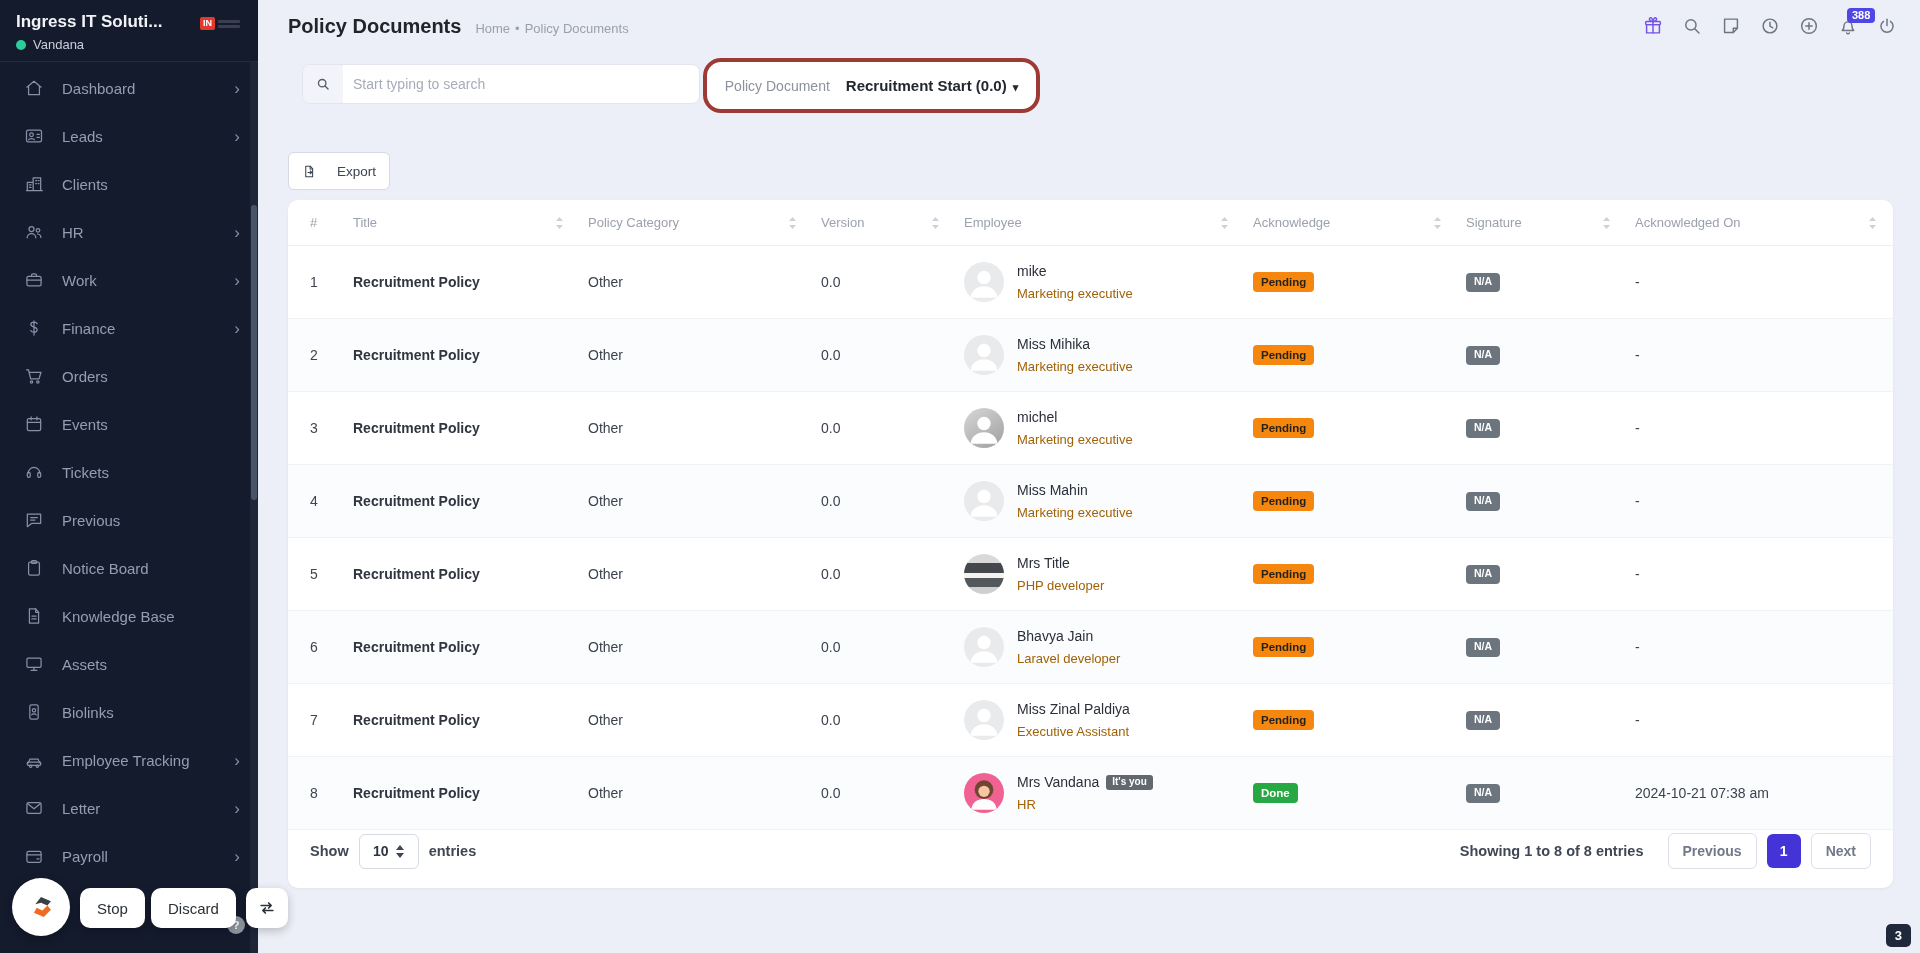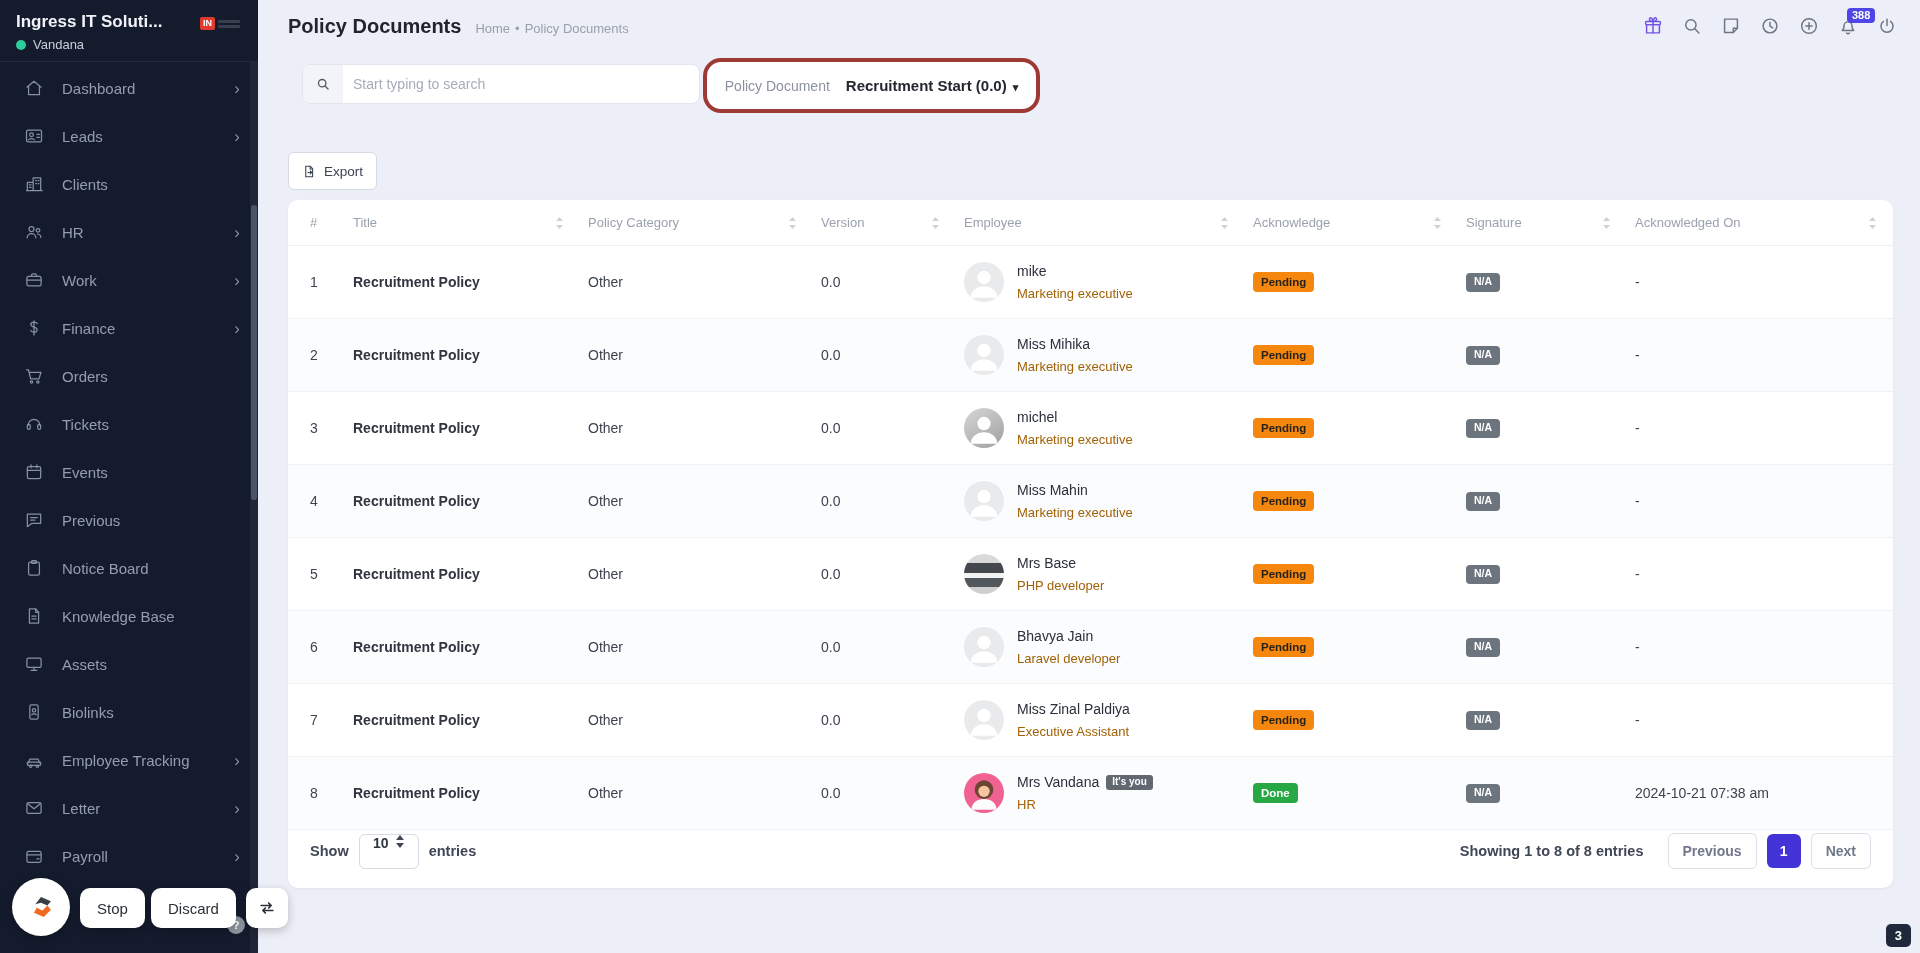--- a/index.html
+++ b/index.html
@@ -48,21 +48,21 @@
     font-family:"Liberation Sans",sans-serif;}
   .search-box input::placeholder{color:#a6acb8;}
   .highlight{position:absolute;left:445px;top:58px;width:337px;height:55px;background:#fff;border:4px solid #9e3a35;
     border-radius:18px;box-sizing:border-box;display:flex;align-items:center;justify-content:center;gap:16px;cursor:pointer;}
   .hl-label{font-size:14px;color:#8b919e;}
   .hl-value{font-size:15px;font-weight:700;color:#23272f;}
   .hl-caret{font-size:11px;color:#23272f;margin-left:6px;}
 
   
   .export-btn{position:absolute;left:30px;top:152px;height:38px;padding:0 13px;background:#fff;border:1px solid #d4d9e2;
-    border-radius:6px;display:flex;align-items:center;gap:7px;cursor:pointer;box-sizing:border-box;}
+    border-radius:6px;display:flex;align-items:center;gap:20px;cursor:pointer;box-sizing:border-box;}
   .export-btn svg{width:15px;height:15px;stroke:#3c4353;fill:none;stroke-width:1.7;stroke-linecap:round;stroke-linejoin:round;}
   .export-btn span{font-size:13.5px;color:#3c4353;}
 
   
   .card{position:absolute;left:30px;top:200px;right:27px;height:688px;background:#fff;border-radius:10px;
     box-shadow:0 1px 3px rgba(25,35,65,.06);overflow:hidden;}
   .grid-cols{display:grid;grid-template-columns:57px 235px 233px 143px 289px 213px 169px 1fr;align-items:center;}
   .thead{height:45px;border-bottom:1px solid #eceff4;}
   .th{font-size:13px;color:#9ba1ad;padding-left:8px;display:flex;align-items:center;cursor:pointer;}
   .th:first-child{padding-left:22px;}
@@ -85,21 +85,21 @@
   .tag{display:inline-block;margin-left:7px;background:#616870;color:#fff;font-size:10px;font-weight:700;
     padding:2.5px 6px;border-radius:3px;line-height:1;}
   .badge{display:inline-block;padding:3.5px 8px;border-radius:4px;font-size:11.5px;font-weight:700;line-height:1.1;}
   .badge.warning{background:#f5870f;color:#26221a;}
   .badge.success{background:#28a745;color:#fff;}
   .badge.na{background:#6c757d;color:#fff;font-size:10.5px;}
 
   
   .tfoot{position:absolute;left:0;right:0;bottom:4px;height:66px;display:flex;align-items:center;justify-content:space-between;padding:0 22px;box-sizing:border-box;font-weight:bold;}
   .foot-left{display:flex;align-items:center;gap:10px;font-size:14.5px;color:#3f4654;}
-  .pg-select{width:58px;height:33px;border:1px solid #d5dae3;border-radius:6px;display:flex;
+  .pg-select{width:58px;height:33px;border:1px solid #d5dae3;border-radius:6px;display:flex;align-items:center;
     justify-content:center;gap:8px;background:#fff;cursor:pointer;font-size:14px;color:#2e3440;}
   .sel-arrows{display:flex;flex-direction:column;gap:3px;}
   .sel-arrows i{display:block;width:0;height:0;border-left:4px solid transparent;border-right:4px solid transparent;}
   .sel-arrows .up{border-bottom:5px solid #3f4654;}
   .sel-arrows .dn{border-top:5px solid #3f4654;}
   .foot-right{display:flex;align-items:center;gap:10px;}
   .summary{font-size:14.5px;color:#3f4654;margin-right:14px;}
   .pg-btn{height:34px;padding:0 14px;background:#fff;border:1px solid #dbdfe7;border-radius:6px;color:#70788a;
     font-size:14px;display:flex;align-items:center;cursor:pointer;}
   .pg-num{width:34px;height:34px;background:#4433d6;border-radius:6px;color:#fff;font-size:14px;
@@ -263,30 +263,30 @@
       </div>
         <div class="mitem">
         <svg>
             <use href="#i-orders"></use>
           </svg>
         <span class="lbl">Orders</span>
 
       </div>
         <div class="mitem">
         <svg>
+            <use href="#i-events"></use>
+          </svg>
+        <span class="lbl">Events</span>
+
+      </div>
+        <div class="mitem">
+        <svg>
             <use href="#i-tickets"></use>
           </svg>
         <span class="lbl">Tickets</span>
-
-      </div>
-        <div class="mitem">
-        <svg>
-            <use href="#i-events"></use>
-          </svg>
-        <span class="lbl">Events</span>
 
       </div>
         <div class="mitem">
         <svg>
             <use href="#i-messages"></use>
           </svg>
         <span class="lbl">Previous</span>
 
       </div>
         <div class="mitem">
@@ -617,21 +617,21 @@
           <div class="td title">Recruitment Policy</div>
           <div class="td">Other</div>
           <div class="td">0.0</div>
           <div class="td emp">
             <span class="avatar photo-dark">
               
               
             </span>
             <span>
               <span class="emp-name">
-                  <span>Mrs Base</span>
+                  <span>Mrs Title</span>
                 </span>
               <div class="emp-role">PHP developer</div>
             </span>
           </div>
           <div class="td">
             <span class="badge warning">Pending</span>
           </div>
           <div class="td">
             <span class="badge na">N/A</span>
           </div>

